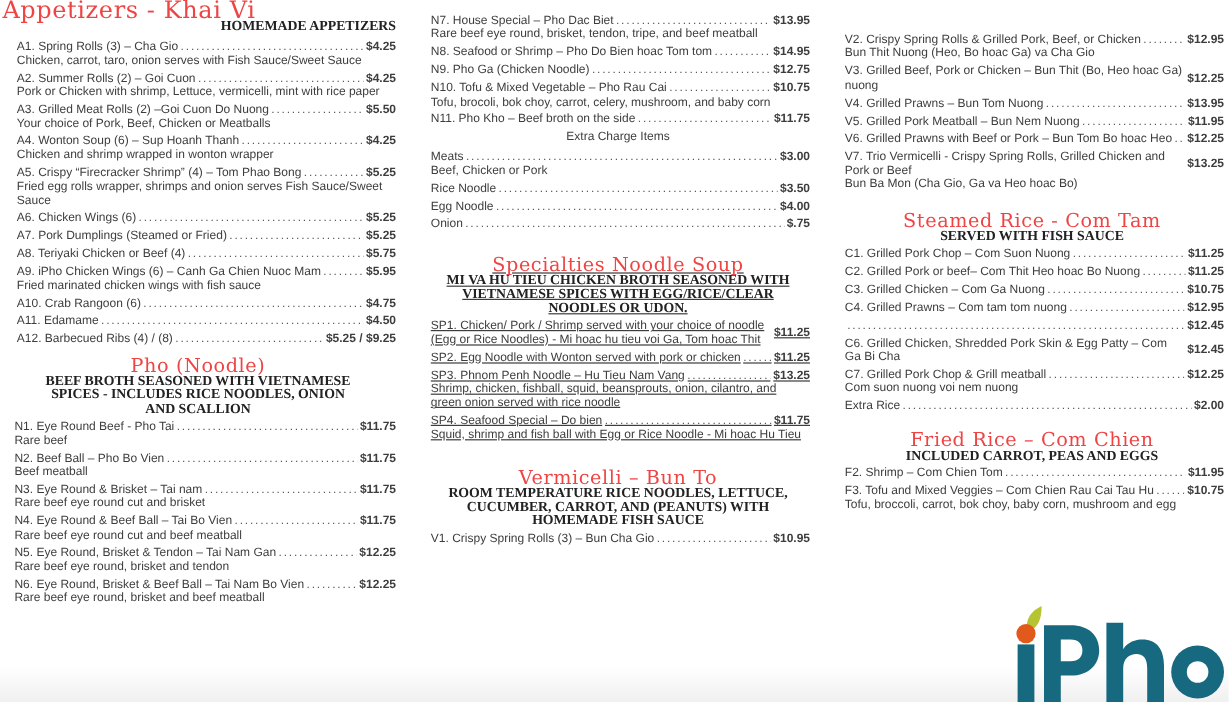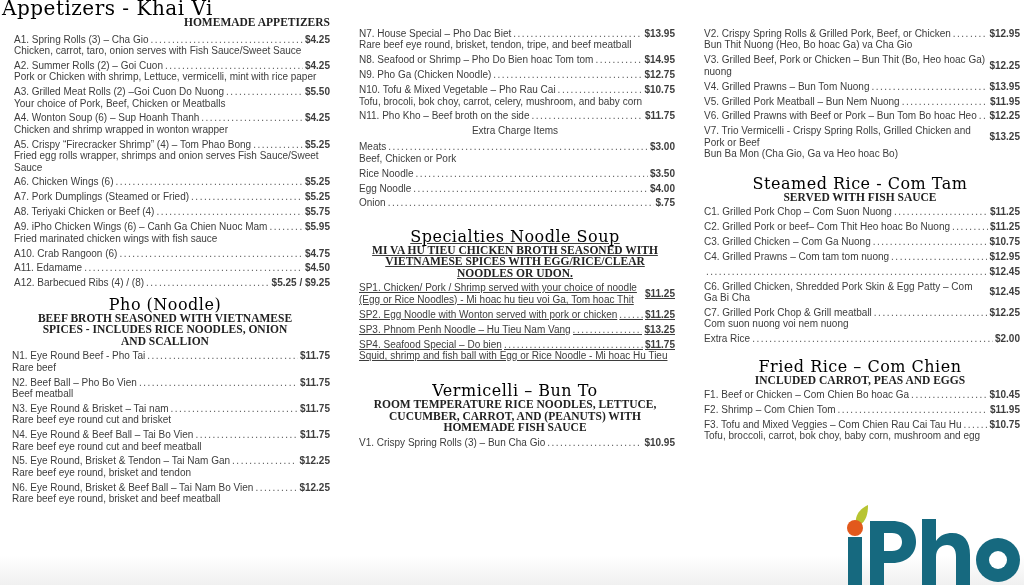--- a/index.html
+++ b/index.html
@@ -8,21 +8,21 @@
     background:#ffffff;
     font-family:"Liberation Sans", sans-serif;
     color:#3d3d3d;
   }
   .col { position:absolute; top:0; }
   .col1 { left:0; width:330px; }
   .col2 { left:355px; width:320px; }
   .col3 { left:700px; width:320px; }
   .sec-title {
     font-family:"DejaVu Serif", serif;
-    color:#000000;
+    color:#ef4444;
     text-align:center;
     font-size:16px;
     letter-spacing:0.5px;
     line-height:16px;
   }
   .sec-title.left { text-align:left; font-size:20px; line-height:18px; letter-spacing:0.5px; }
   .sec-sub {
     font-family:"Liberation Serif", serif;
     font-weight:bold;
     color:#222;
@@ -206,21 +206,21 @@
             <span class="name">N6. Eye Round, Brisket &amp; Beef Ball – Tai Nam Bo Vien</span>
             <span class="dots"></span>
             <span class="price">$12.25</span>
           </div>
           <div class="desc">Rare beef eye round, brisket and beef meatball</div>
         </div>
       </div>
   </div>
 </div>
 
-<div class="col col2" style="top:28px;">
+<div class="col col2" style="top:12px;">
   <div class="items">
       <div class="item">
         <div class="row">
           <span class="name">N7. House Special – Pho Dac Biet</span>
           <span class="dots"></span>
           <span class="price">$13.95</span>
         </div>
         <div class="desc">Rare beef eye round, brisket, tendon, tripe, and beef meatball</div>
       </div>
       <div class="item">
@@ -303,20 +303,21 @@
             <span class="dots"></span>
             <span class="price">$11.25</span>
           </div>
         </div>
         <div class="item">
           <div class="row">
             <span class="name">SP3. Phnom Penh Noodle – Hu Tieu Nam Vang</span>
             <span class="dots"></span>
             <span class="price">$13.25</span>
           </div>
+          <div class="desc">Shrimp, chicken, fishball, squid, beansprouts, onion, cilantro, and green onion served with rice noodle</div>
         </div>
         <div class="item">
           <div class="row">
             <span class="name">SP4. Seafood Special – Do bien</span>
             <span class="dots"></span>
             <span class="price">$11.75</span>
           </div>
           <div class="desc">Squid, shrimp and fish ball with Egg or Rice Noodle - Mi hoac Hu Tieu</div>
         </div>
       </div>
@@ -445,27 +446,20 @@
             <span class="price">$2.00</span>
           </div>
         </div>
       </div>
   </div>
 
   <div style="margin-top:14px;">
     <div class="sec-title">Fried Rice – Com Chien</div>
     <div class="sec-sub">INCLUDED CARROT, PEAS AND EGGS</div>
     <div class="items">
-        <div class="item">
-          <div class="row">
-            <span class="name">F1. Beef or Chicken – Com Chien Bo hoac Ga</span>
-            <span class="dots"></span>
-            <span class="price">$10.45</span>
-          </div>
-        </div>
         <div class="item">
           <div class="row">
             <span class="name">F2. Shrimp – Com Chien Tom</span>
             <span class="dots"></span>
             <span class="price">$11.95</span>
           </div>
         </div>
         <div class="item">
           <div class="row">
             <span class="name">F3. Tofu and Mixed Veggies – Com Chien Rau Cai Tau Hu</span>

